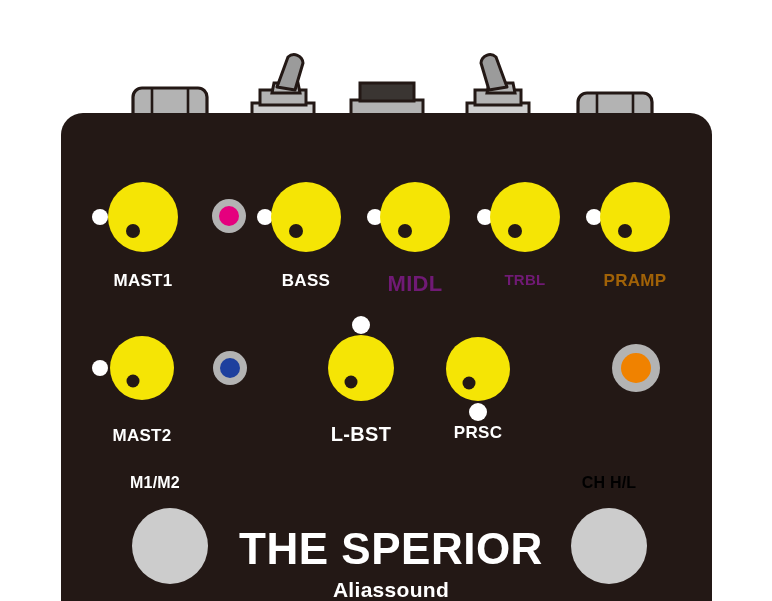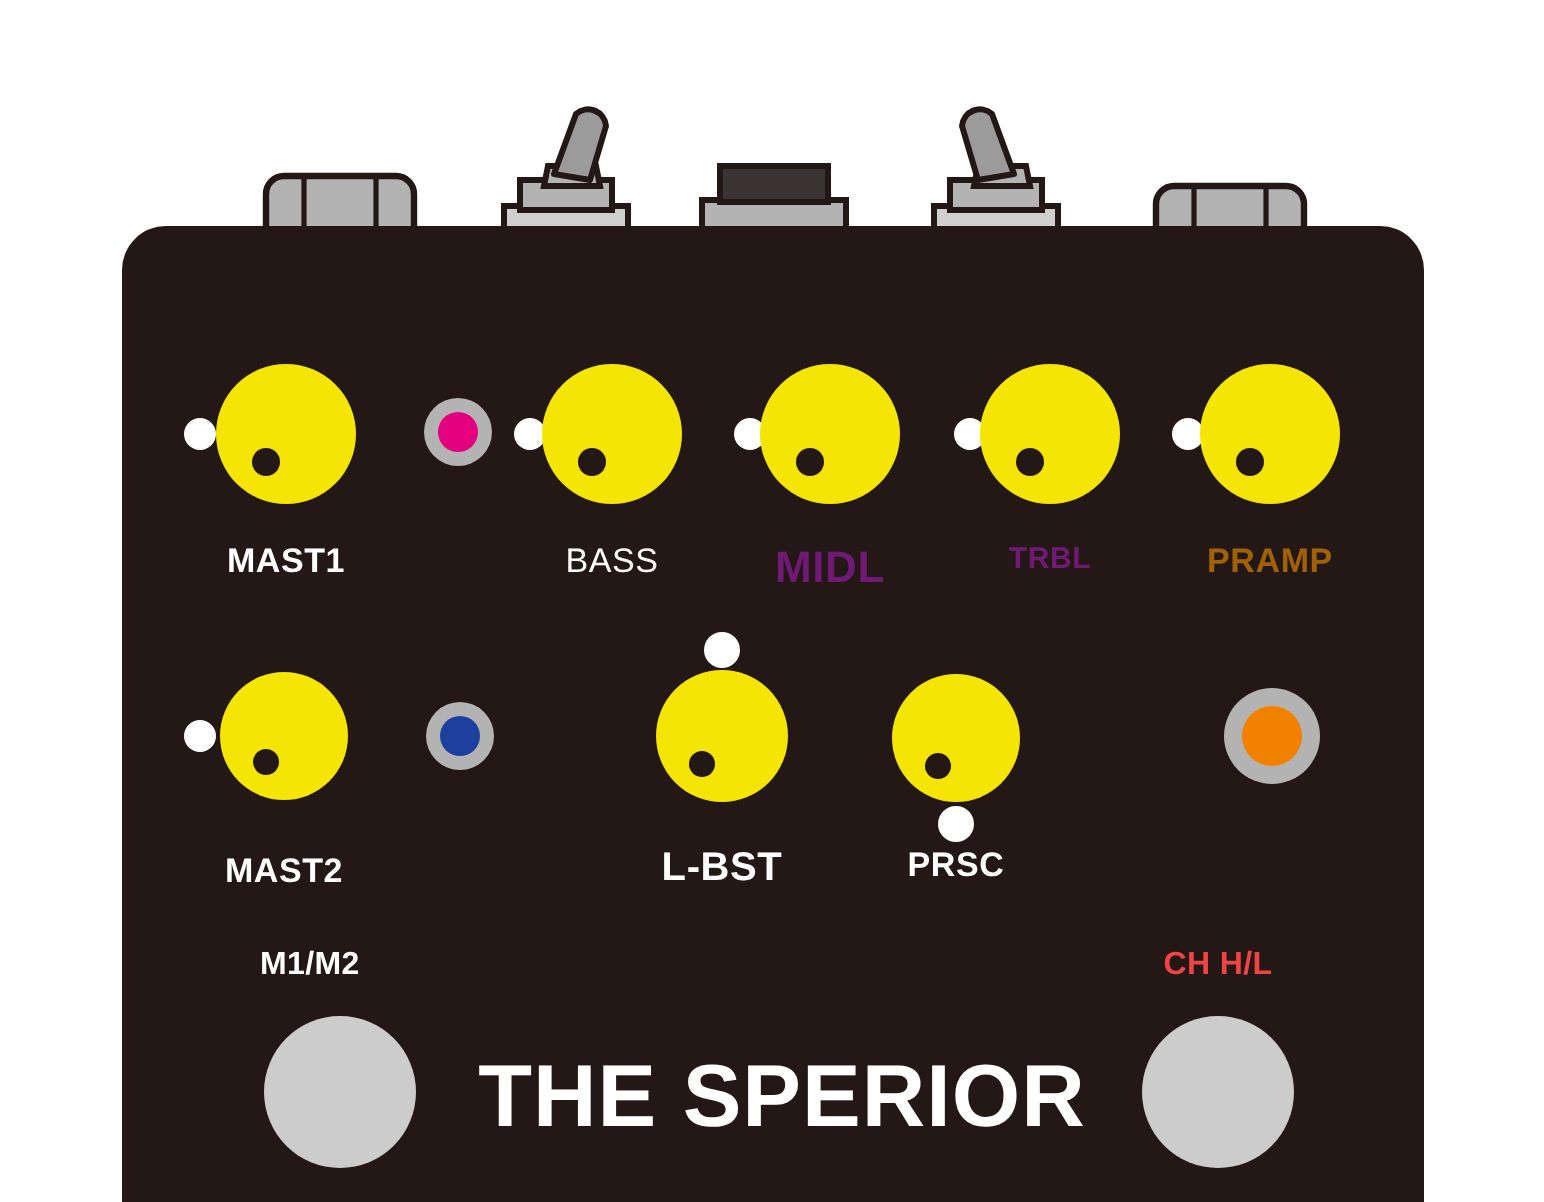--- a/index.html
+++ b/index.html
@@ -128,28 +128,29 @@
   <g>
     <circle cx="170" cy="501" r="38" fill="#cccccc"></circle>
     <circle cx="609" cy="501" r="38" fill="#cccccc"></circle>
   </g>
 
 </svg>
 
 <div style="position:absolute;left:0;top:0;width:772px;height:601px;pointer-events:none;">
 
   <div style="position:absolute;left:103px;top:226px;width:80px;text-align:center;color:#fff;font-size:17px;font-weight:bold;letter-spacing:0.3px;">MAST1</div>
-  <div style="position:absolute;left:266px;top:226px;width:80px;text-align:center;color:#fff;font-size:17px;font-weight:normal;letter-spacing:0.3px;">BASS</div>
+  <div style="position:absolute;left:266px;top:226px;width:80px;text-align:center;color:#fff;font-size:17px;font-weight:bold;letter-spacing:0.3px;">BASS</div>
   <div style="position:absolute;left:375px;top:226px;width:80px;text-align:center;color:#701a75;font-size:22px;font-weight:bold;letter-spacing:0.3px;">MIDL</div>
   <div style="position:absolute;left:485px;top:226px;width:80px;text-align:center;color:#701a75;font-size:15px;font-weight:bold;letter-spacing:0.3px;">TRBL</div>
   <div style="position:absolute;left:595px;top:226px;width:80px;text-align:center;color:#a16207;font-size:17px;font-weight:bold;letter-spacing:0.3px;">PRAMP</div>
 
   <div style="position:absolute;left:102px;top:381px;width:80px;text-align:center;color:#fff;font-size:17px;font-weight:bold;letter-spacing:0.3px;">MAST2</div>
   <div style="position:absolute;left:321px;top:378px;width:80px;text-align:center;color:#fff;font-size:20px;font-weight:bold;letter-spacing:0.3px;">L-BST</div>
   <div style="position:absolute;left:438px;top:378px;width:80px;text-align:center;color:#fff;font-size:17px;font-weight:bold;letter-spacing:0.3px;">PRSC</div>
 
   <div style="position:absolute;left:130px;top:429px;width:80px;text-align:left;color:#fff;font-size:16px;font-weight:bold;letter-spacing:0.2px;">M1/M2</div>
-  <div style="position:absolute;left:569px;top:429px;width:80px;text-align:center;color:#ef4444;font-size:16px;font-weight:bold;letter-spacing:0.2px;">CH H/L</div>
+  <div style="position:absolute;left:569px;top:429px;width:80px;text-align:center;color:#000000;font-size:16px;font-weight:bold;letter-spacing:0.2px;">CH H/L</div>
 
   <div style="position:absolute;left:236px;top:482px;width:310px;text-align:center;color:#fff;font-size:44px;font-weight:bold;letter-spacing:0.5px;line-height:1;">THE SPERIOR</div>
+  <div style="position:absolute;left:236px;top:534px;width:310px;text-align:center;color:#fff;font-size:21px;font-weight:bold;letter-spacing:0.3px;line-height:1;">Aliassound</div>
 </div>
 
 </div>
 
 </body></html>

